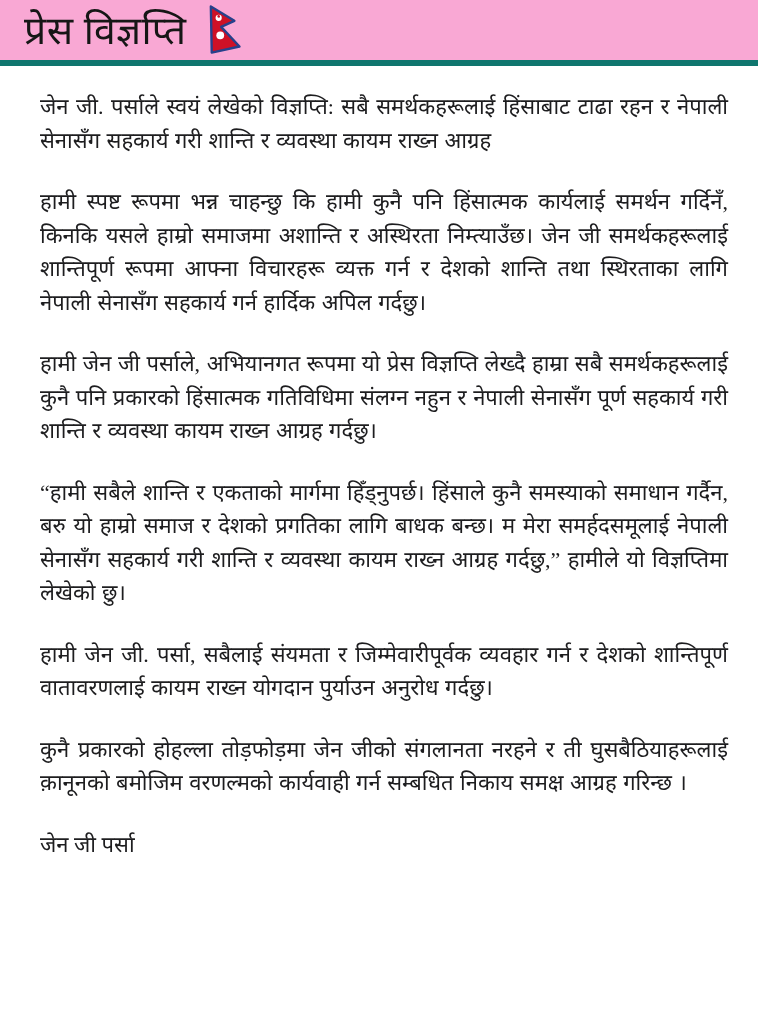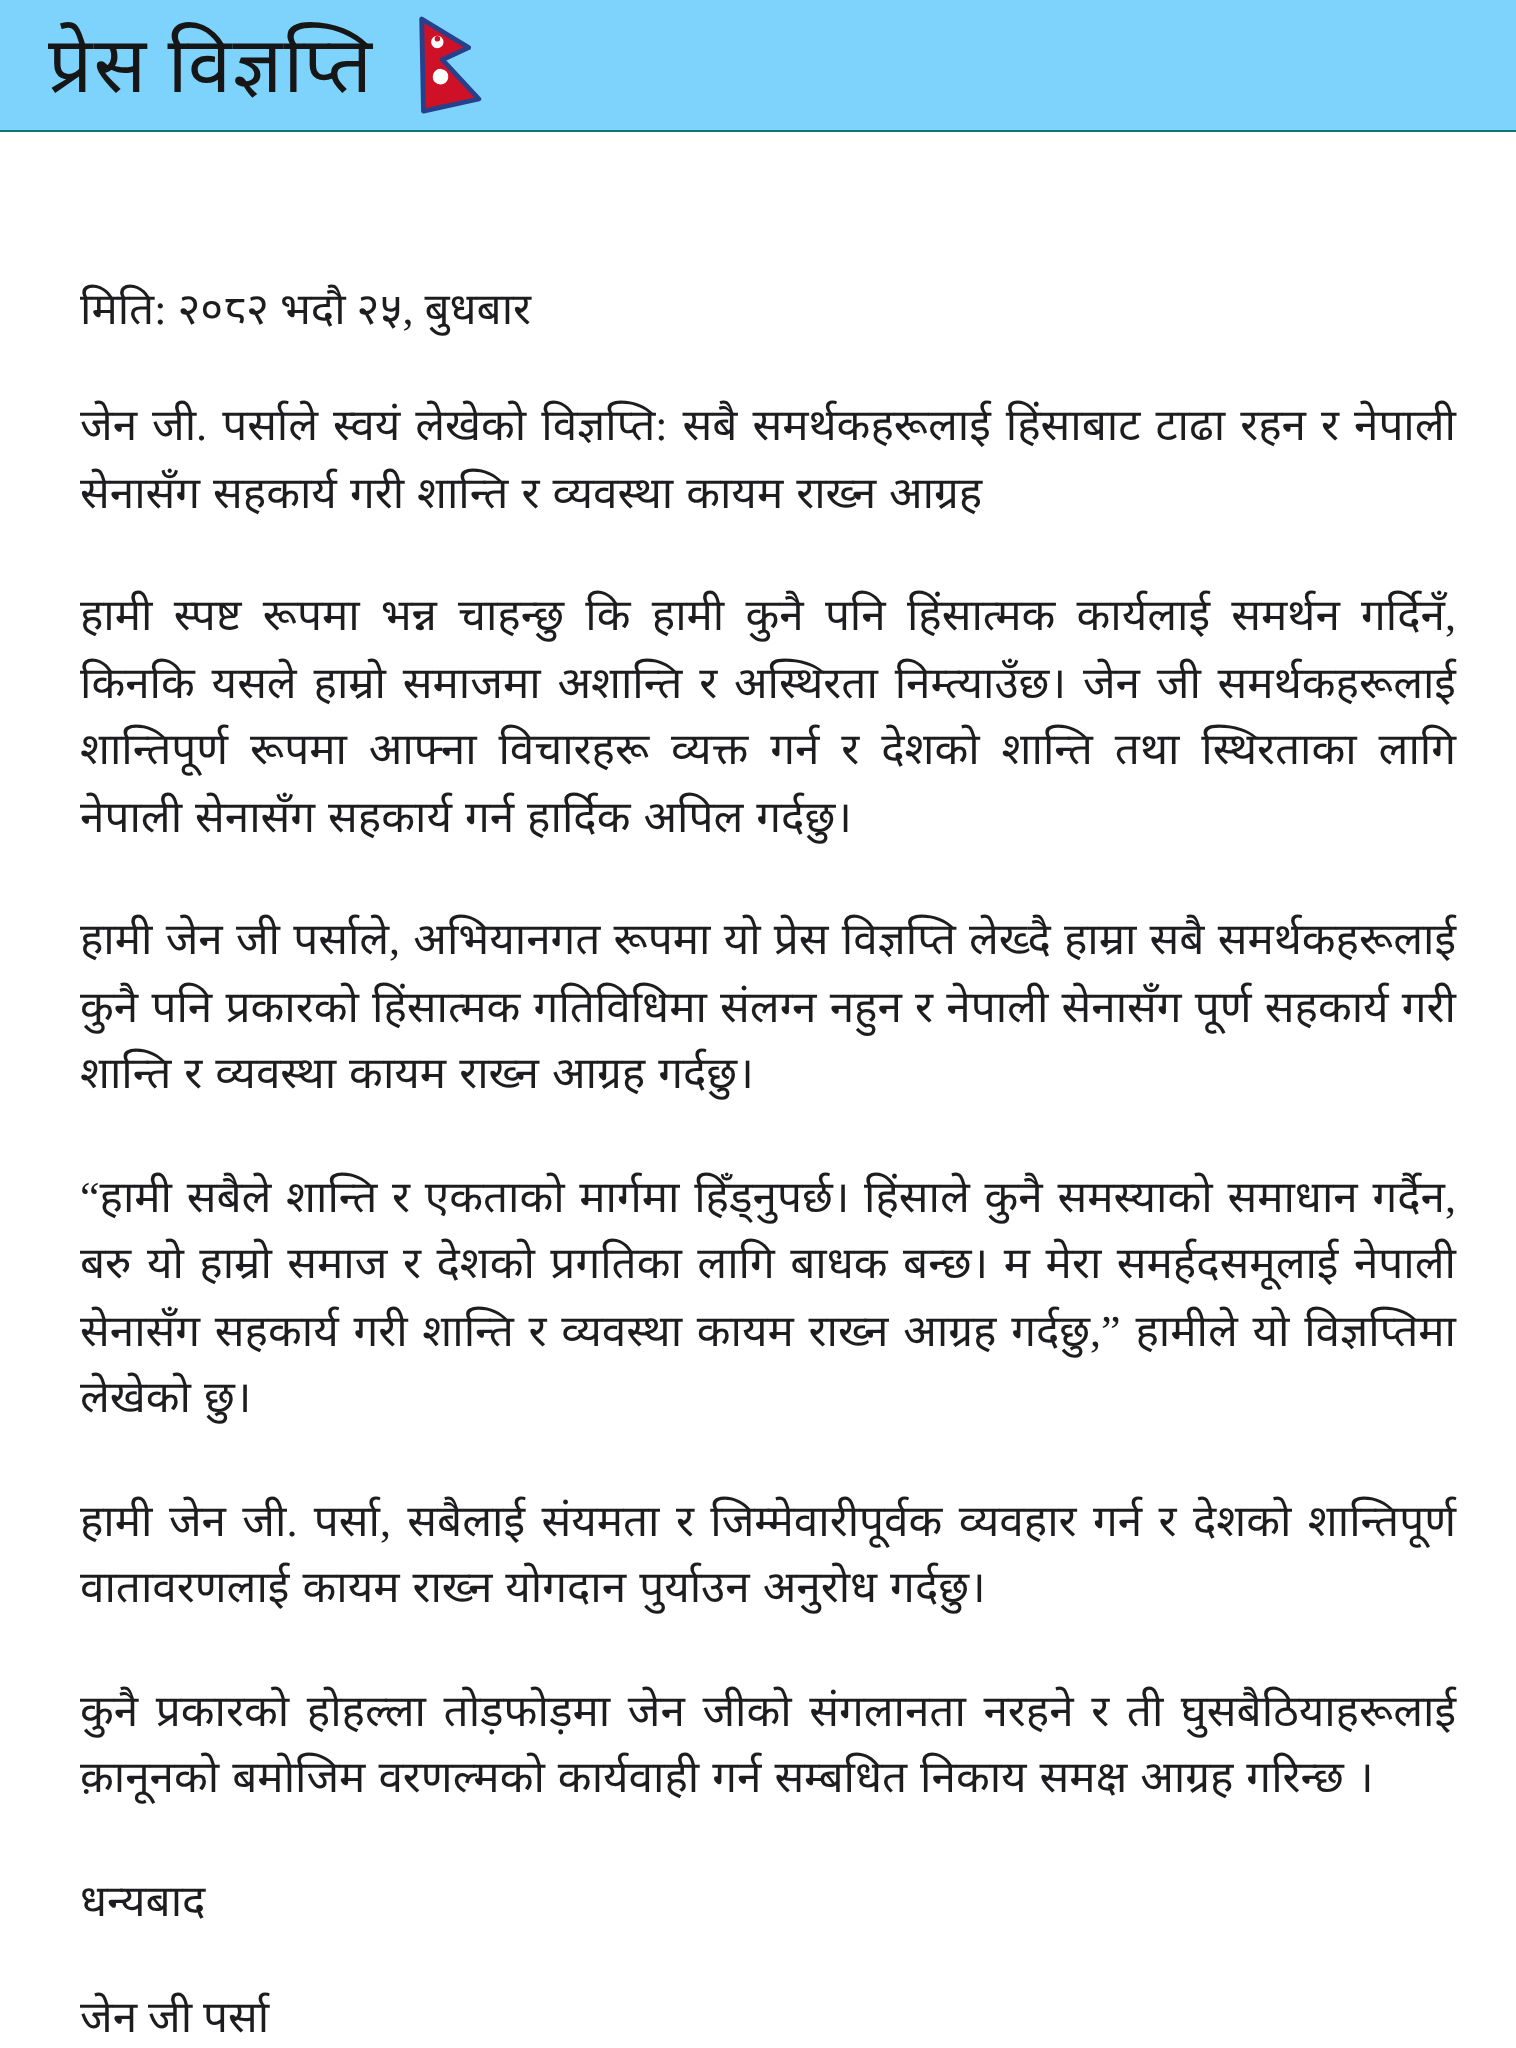--- a/index.html
+++ b/index.html
@@ -16,22 +16,22 @@
     position: relative;
   }
   
   .header {
     display: flex;
     align-items: center;
     gap: 16px;
     padding: 6px 0 4px 24px;
     height: 66px;
     box-sizing: border-box;
-    border-bottom: 1px solid #0f766e;
-    background: #7dd3fc;
+    border-bottom: 6px solid #0f766e;
+    background: #f9a8d4;
   }
   .page-title {
     font-size: 39px;
     line-height: 56px;
     font-weight: 500;
     color: #161616;
     letter-spacing: 0.5px;
     white-space: nowrap;
   }
   .flag-icon {
@@ -87,31 +87,29 @@
       <circle cx="15.2" cy="13.2" r="3.1" fill="#ffffff"></circle>
       <circle cx="15.2" cy="11.6" r="1.4" fill="#ce1126"></circle>
 
       <circle cx="17.4" cy="30.5" r="3.9" fill="#ffffff"></circle>
     </svg>
   </span>
 </div>
 
 <div class="doc">
 
-  <div class="date-line">मिति: २०८२ भदौ २५, बुधबार</div>
 
   <p class="para">जेन जी. पर्साले स्वयं लेखेको विज्ञप्ति: सबै समर्थकहरूलाई हिंसाबाट टाढा रहन र नेपाली सेनासँग सहकार्य गरी शान्ति र व्यवस्था कायम राख्न आग्रह</p>
 
   <p class="para">हामी स्पष्ट रूपमा भन्न चाहन्छु कि हामी कुनै पनि हिंसात्मक कार्यलाई समर्थन गर्दिनँ, किनकि यसले हाम्रो समाजमा अशान्ति र अस्थिरता निम्त्याउँछ।  जेन जी समर्थकहरूलाई शान्तिपूर्ण रूपमा आफ्ना विचारहरू व्यक्त गर्न र देशको शान्ति तथा स्थिरताका लागि नेपाली सेनासँग सहकार्य गर्न हार्दिक अपिल गर्दछु।</p>
 
   <p class="para">हामी जेन जी पर्साले, अभियानगत रूपमा यो प्रेस विज्ञप्ति लेख्दै हाम्रा सबै समर्थकहरूलाई कुनै पनि प्रकारको हिंसात्मक गतिविधिमा संलग्न नहुन र नेपाली सेनासँग पूर्ण सहकार्य गरी शान्ति र व्यवस्था कायम राख्न आग्रह गर्दछु।</p>
 
   <p class="para">“हामी सबैले शान्ति र एकताको मार्गमा हिँड्नुपर्छ। हिंसाले कुनै समस्याको समाधान गर्दैन, बरु यो हाम्रो समाज र देशको प्रगतिका लागि बाधक बन्छ। म मेरा समर्हदसमूलाई नेपाली सेनासँग सहकार्य गरी शान्ति र व्यवस्था कायम राख्न आग्रह गर्दछु,” हामीले यो विज्ञप्तिमा लेखेको छु।</p>
 
   <p class="para">हामी जेन जी. पर्सा, सबैलाई संयमता र जिम्मेवारीपूर्वक व्यवहार गर्न र देशको शान्तिपूर्ण वातावरणलाई कायम राख्न योगदान पुर्याउन अनुरोध गर्दछु।</p>
 
   <p class="para">कुनै प्रकारको होहल्ला तोड़फोड़मा जेन जीको संगलानता नरहने र ती घुसबैठियाहरूलाई क़ानूनको बमोजिम वरणल्मको कार्यवाही गर्न सम्बधित निकाय समक्ष आग्रह गरिन्छ ।</p>
 
-  <div class="closing">धन्यबाद</div>
 
   <div class="signature">जेन जी पर्सा</div>
 
 </div>
 
 </body></html>

